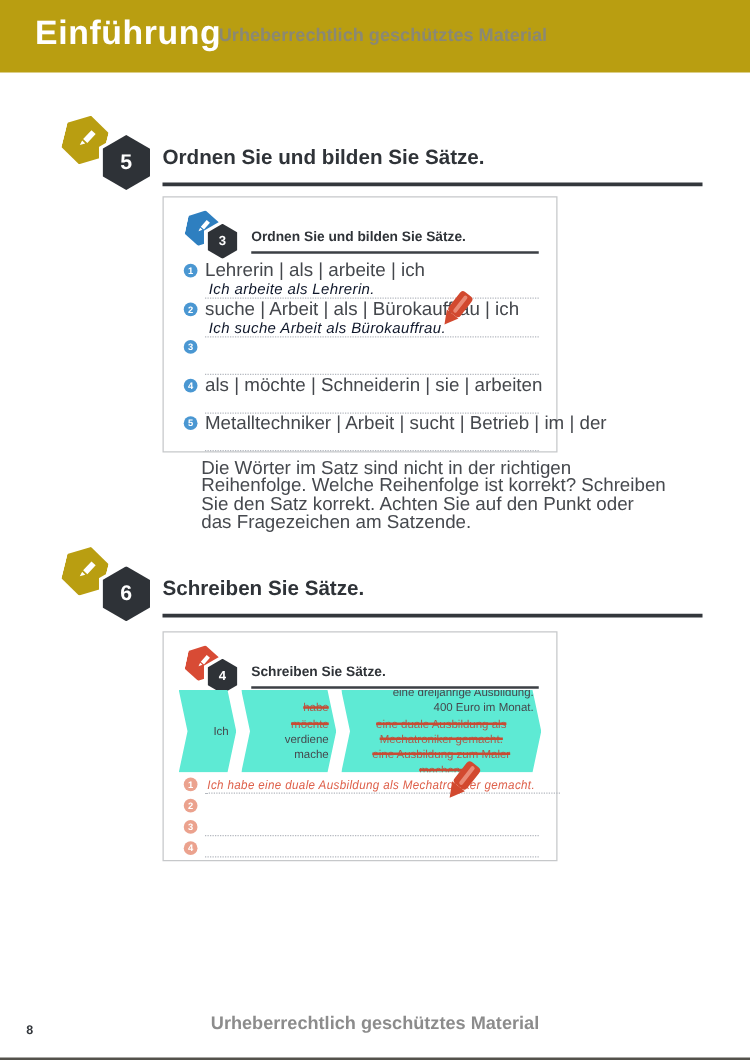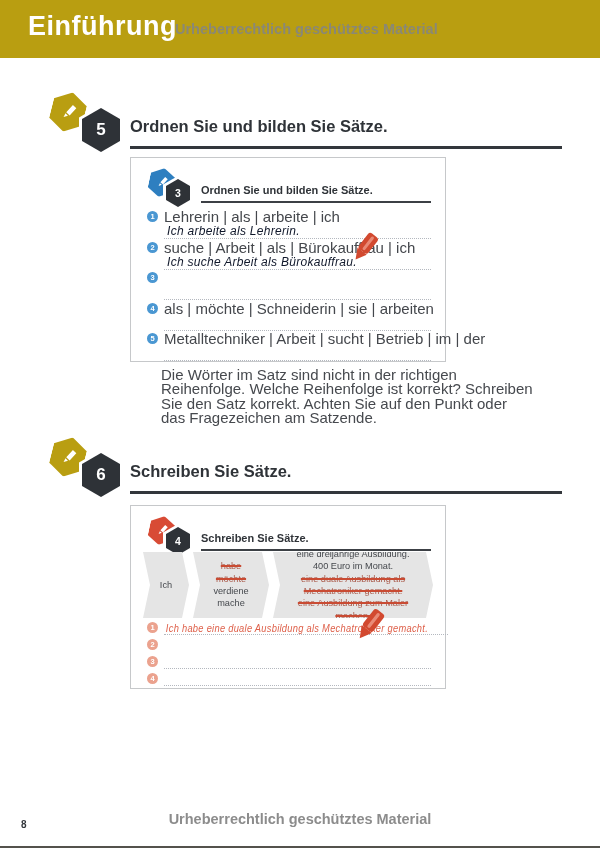--- a/index.html
+++ b/index.html
@@ -67,24 +67,25 @@
     margin-left:17px; height:16px; border-bottom:1.6px dotted #b4b8bf;
     display:flex; align-items:flex-end;
   }
   .hw { font-style:italic; letter-spacing:.3px; white-space:nowrap; }
   .blue-hw { color:#0f172a; font-size:12px; padding-left:3px; }
   .salmon-hw { color:#de604a; font-size:10px; display:inline-block; transform:scaleX(.93); transform-origin:left bottom; padding-left:2px; }
 
   
   .chips { position:absolute; left:12px; right:12px; top:46px; height:66px; display:flex; gap:4px; }
   .chip {
-    background:#e5e5e5; color:#45484d; font-size:9.2px; line-height:12.4px;
+    background:#5eead4; color:#45484d; font-size:9.2px; line-height:12.4px;
     display:flex; flex-direction:column; justify-content:center; text-align:center;
     padding:3px 6px;
     clip-path:polygon(0 0, calc(100% - 7px) 0, 100% 50%, calc(100% - 7px) 100%, 0 100%, 7px 50%);
+    align-items:flex-end;
   }
   .chip-subject { width:46px; }
   .chip-verbs { width:76px; }
   .chip-objects { flex:1; }
   .struck { text-decoration:line-through; text-decoration-color:#c94b33; text-decoration-thickness:1.5px; color:#aa5c4d; }
 
   .answers { position:absolute; left:16px; right:14px; top:112px; }
   .ans-row { display:flex; align-items:flex-end; gap:6px; height:17px; }
   .ans-row .numdot { margin-bottom:2px; }
   .ans-row .answer-line { flex:1; margin-left:0; height:16px; }

